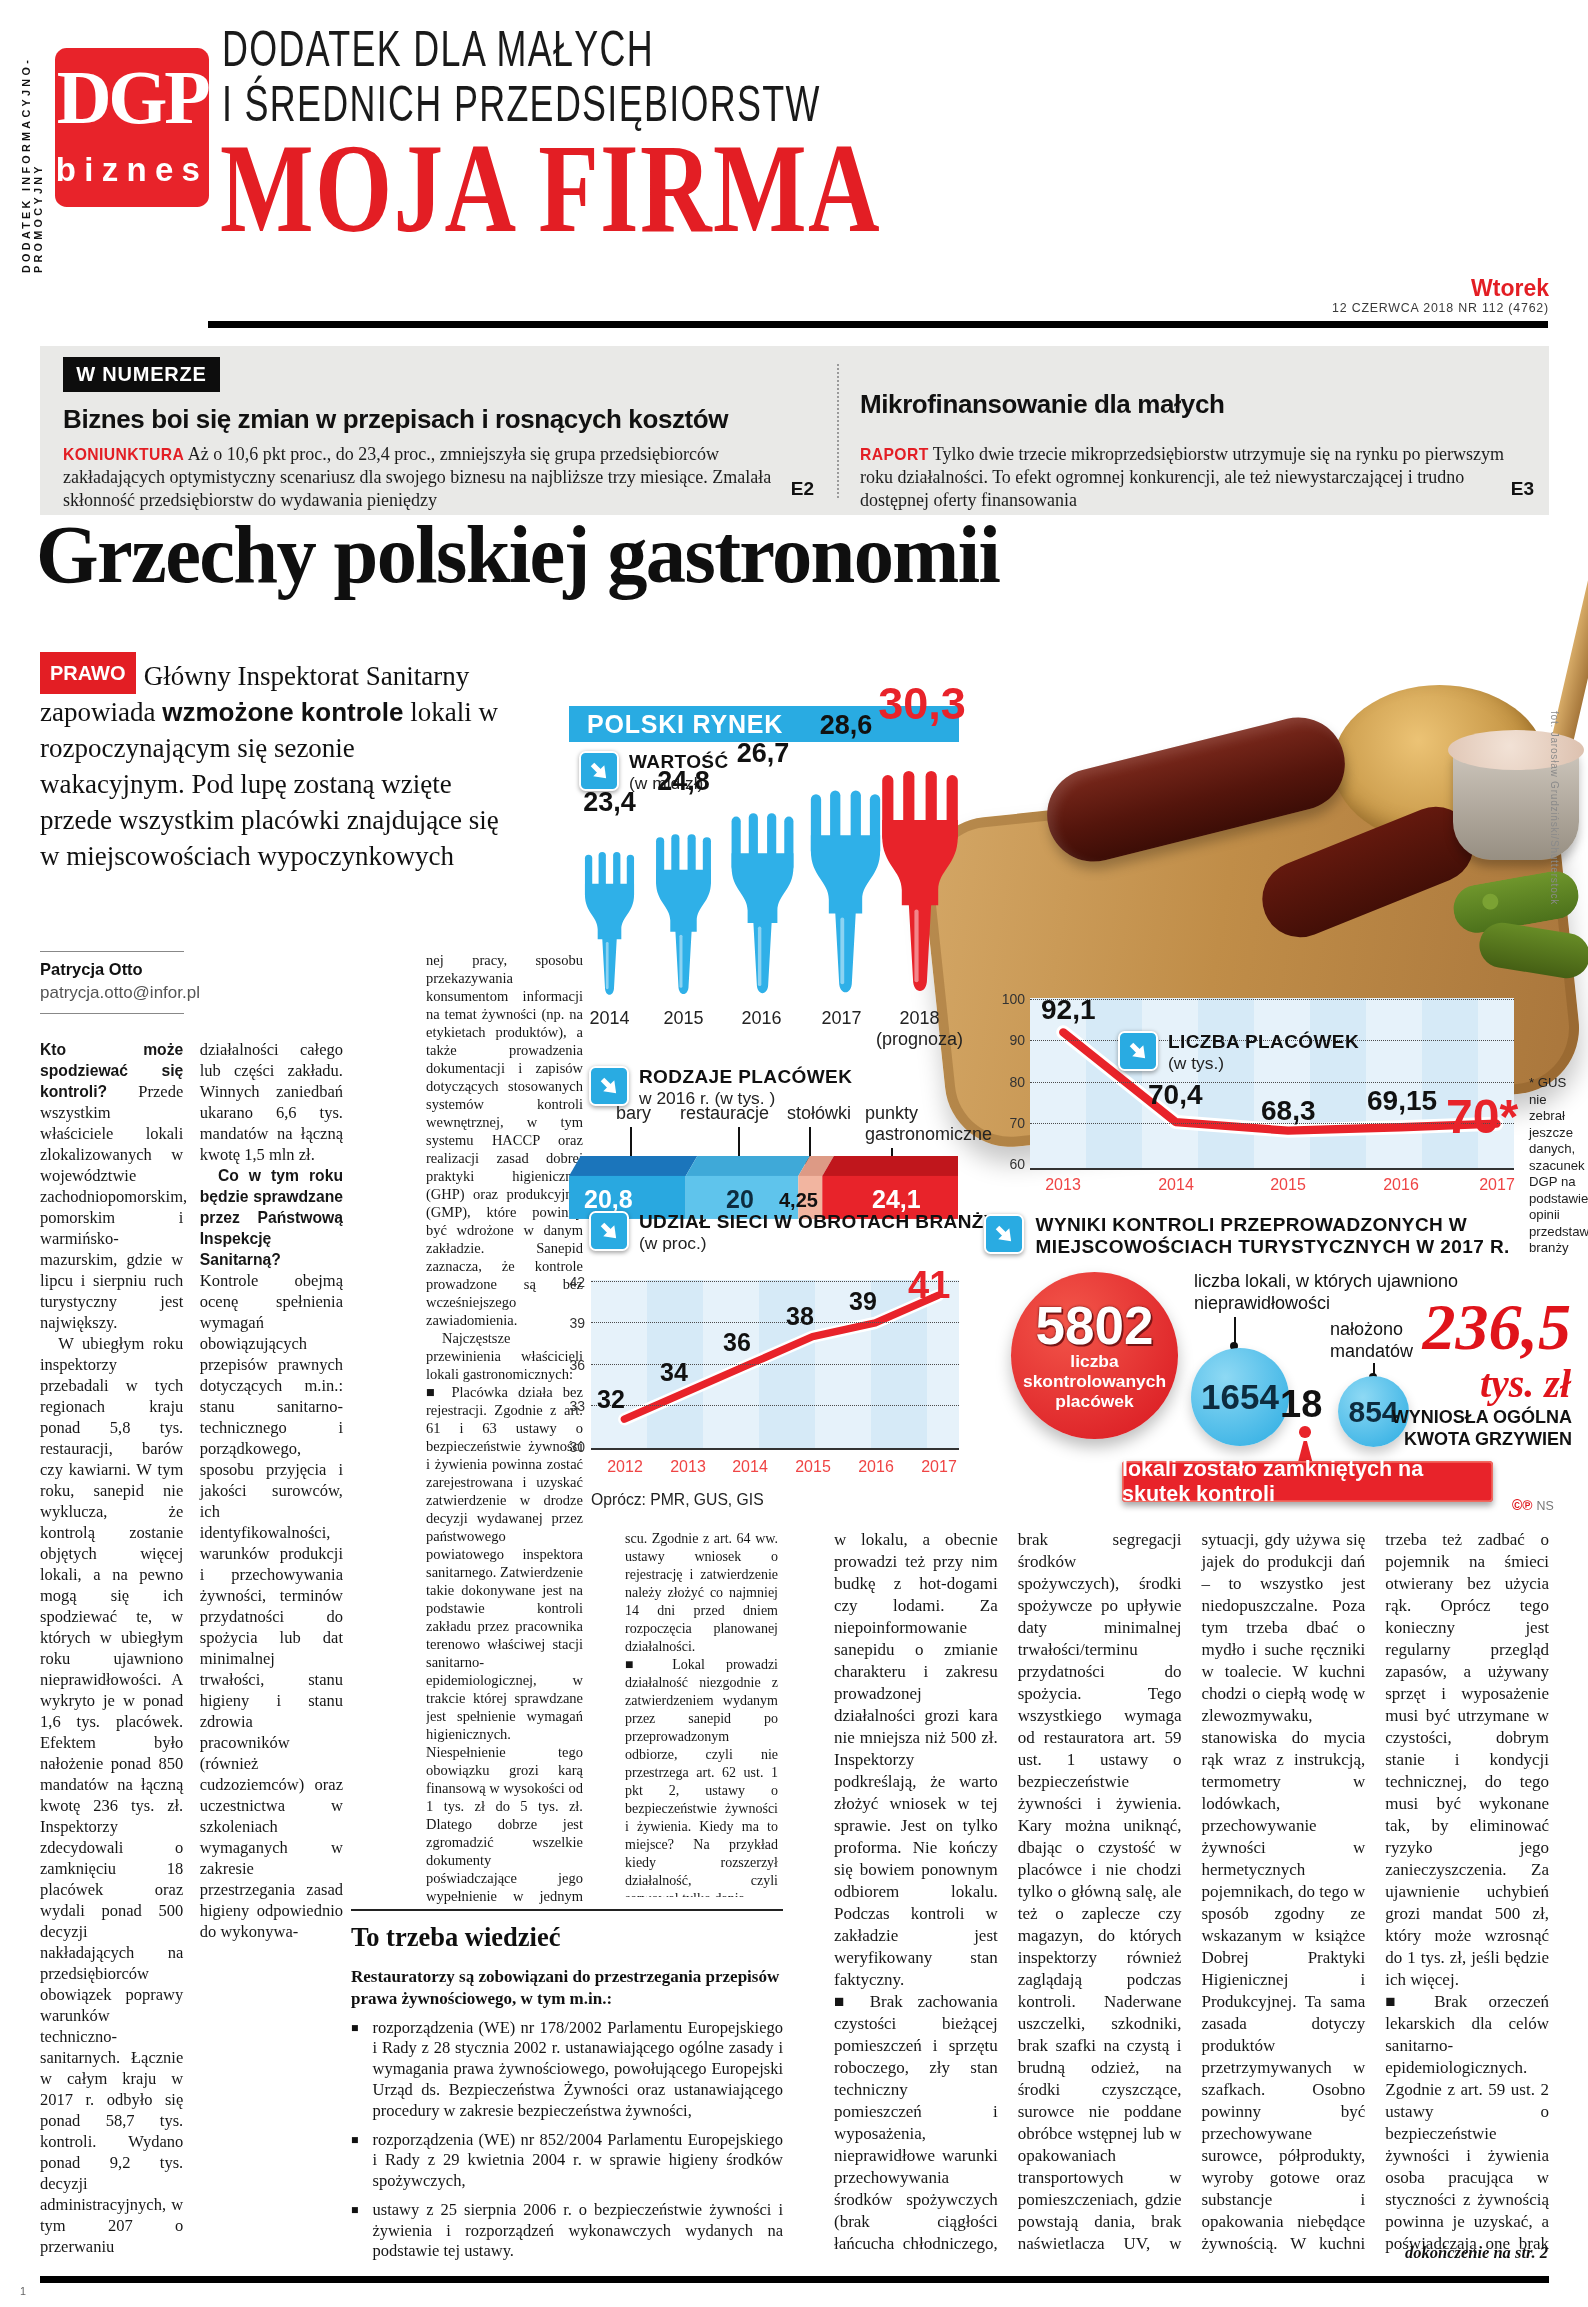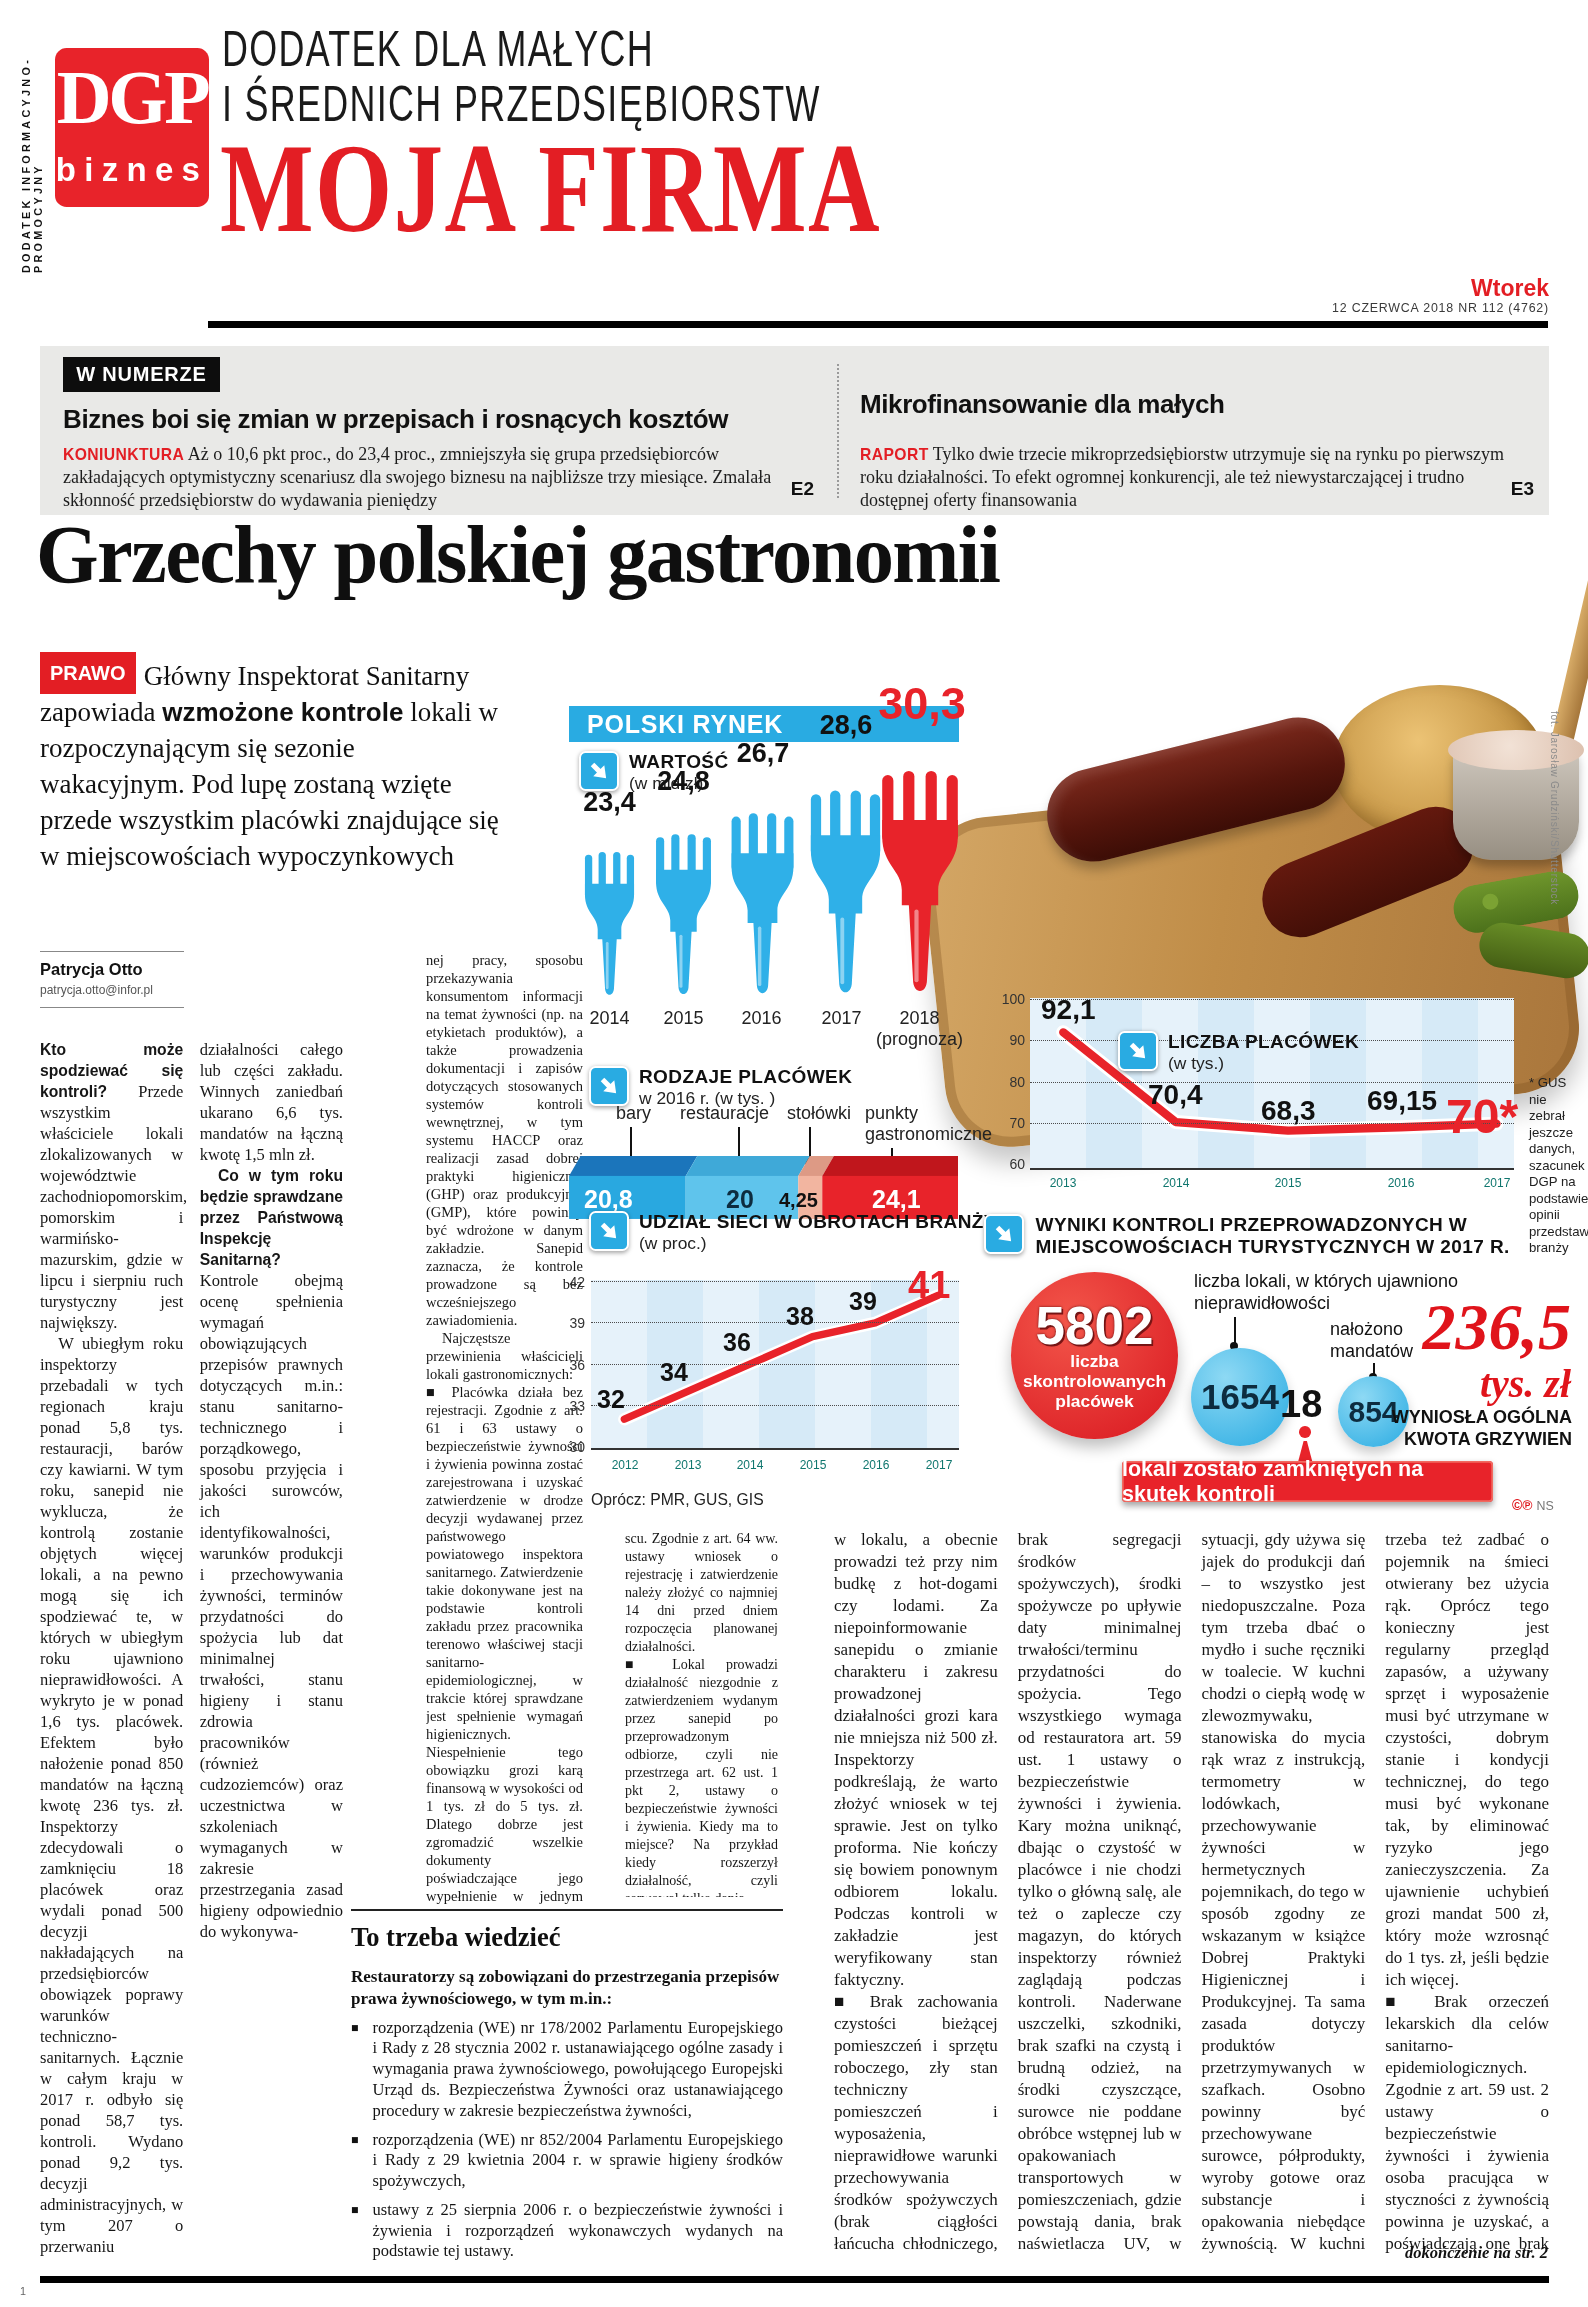--- a/index.html
+++ b/index.html
@@ -35,21 +35,21 @@
 
   
   .headline{left:36px;top:506px;width:1539px;font-family:"Liberation Serif",serif;font-weight:bold;
     font-size:83px;letter-spacing:-1.7px;color:#0f0f0f;transform:scale(.97,1.0);transform-origin:left top;white-space:nowrap;}
   .lede{left:40px;top:652px;width:465px;font-size:27px;line-height:36px;color:#111;}
   .badge-red{display:inline-block;background:#e31e24;color:#fff;font-family:"Liberation Sans",sans-serif;
     font-weight:bold;font-size:20px;padding:2.5px 10px 3.3px;vertical-align:5px;margin-right:8.3px;}
   .lede b{font-family:"Liberation Sans",sans-serif;font-size:26px;}
   .author{left:40px;top:951px;width:144px;border-top:1.7px solid #888;border-bottom:1.7px solid #888;padding:8.3px 0 10px;}
   .author .nm{font-family:"Liberation Sans",sans-serif;font-weight:bold;font-size:16.5px;color:#111;}
-  .author .em{font-family:"Liberation Sans",sans-serif;font-size:12px;color:#555;margin-top:3.3px;}
+  .author .em{font-family:"Liberation Sans",sans-serif;font-size:17px;color:#555;margin-top:3.3px;}
 
   
   .bodytxt{font-size:16.5px;line-height:21px;text-align:justify;hyphens:auto;-webkit-hyphens:auto;color:#161616;}
   .bodytxt p{margin:0;text-indent:1.1em;}
   .bodytxt p.first{text-indent:0;}
   .bodytxt p.bullet{text-indent:0;}
   .lead-q{font-family:"Liberation Sans",sans-serif;font-weight:bold;font-size:15.7px;}
   .cols2{left:40px;top:1039px;width:303px;height:1231px;column-count:2;column-gap:16.5px;column-fill:auto;overflow:hidden;}
   .colc{left:426px;top:951px;width:157px;height:953px;overflow:hidden;font-size:14.5px;line-height:18px;}
   .cold{left:625px;top:1530px;width:153px;height:367px;overflow:hidden;font-size:14px;line-height:18px;}
@@ -71,21 +71,21 @@
     padding-left:18px;letter-spacing:0.8px;box-sizing:border-box;}
   .arrow-ic{width:36px;height:36px;background:#29abe2;border:2.5px solid #fff;border-radius:6.6px;
     box-shadow:0 1.7px 4.1px rgba(0,0,0,.35);display:flex;align-items:center;justify-content:center;}
   .arrow-ic svg{width:25px;height:25px;}
   .ig-title{font-family:"Liberation Sans",sans-serif;font-weight:bold;font-size:19px;color:#111;
     text-transform:uppercase;letter-spacing:0.4px;line-height:22px;}
   .ig-sub{font-family:"Liberation Sans",sans-serif;font-size:17.4px;color:#222;}
   .chart-bg{background:repeating-linear-gradient(90deg,#e6f2fa 0 56px,#d6eaf7 56px 112px);}
   .grid{border-top:1.7px dotted #4c4c4c;height:0;}
   .ytick{font-family:"Liberation Sans",sans-serif;font-size:14px;color:#333;text-align:right;}
-  .xtick{font-family:"Liberation Sans",sans-serif;font-size:12px;color:#0f766e;text-align:center;}
+  .xtick{font-family:"Liberation Sans",sans-serif;font-size:16px;color:#ef4444;text-align:center;}
   .dlabel{font-family:"Liberation Sans",sans-serif;font-weight:bold;font-size:25px;color:#111;}
   .axisline{background:#333;height:2.5px;}
   .src{font-family:"Liberation Sans",sans-serif;font-size:15.7px;color:#222;}
 
   
   .fork-val{font-family:"Liberation Sans",sans-serif;font-weight:bold;font-size:27px;color:#111;text-align:center;}
   .fork-val.red{color:#e8232a;font-size:45px;}
   .fyear{font-family:"Liberation Sans",sans-serif;font-size:18px;color:#222;text-align:center;}
 
   

